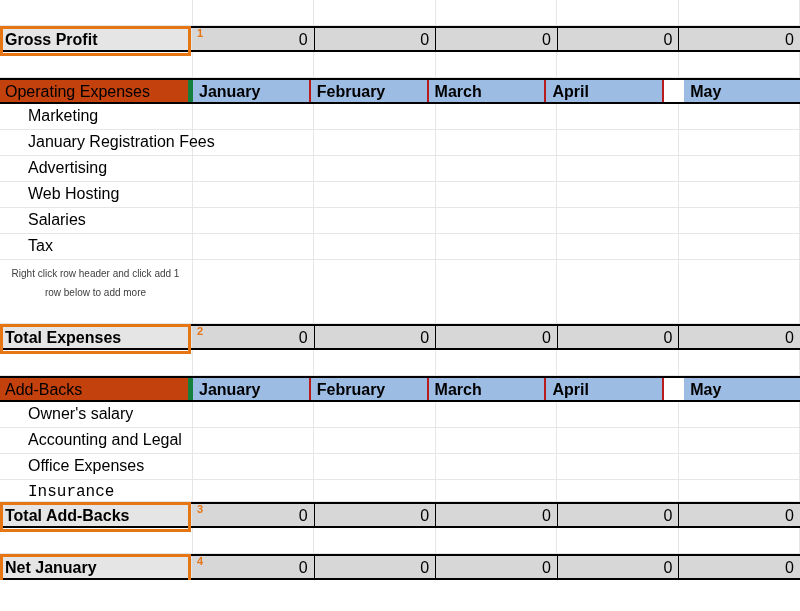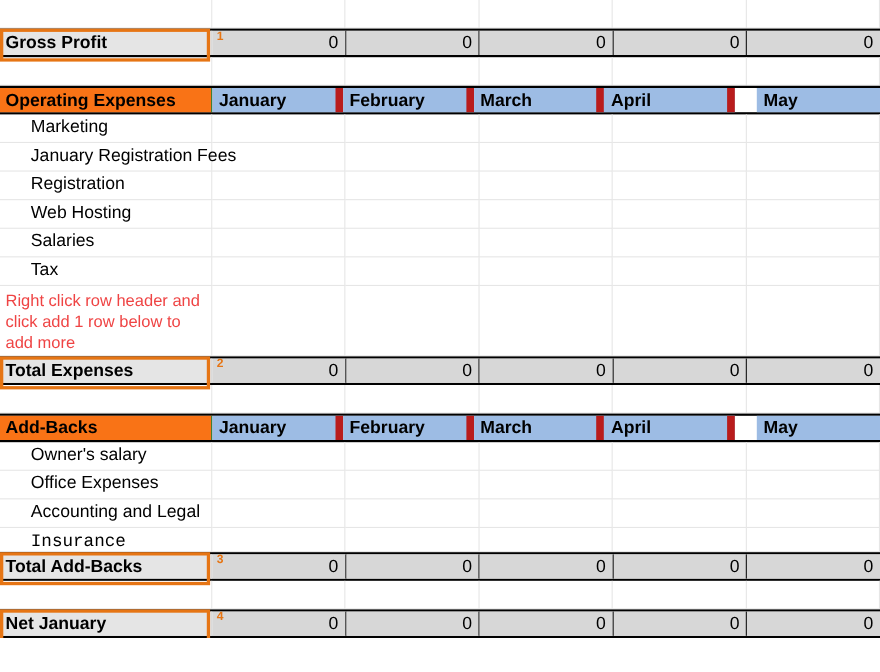--- a/index.html
+++ b/index.html
@@ -30,30 +30,30 @@
   }
   .grid-row .lbl { border-bottom: 1px solid #e6e6e6; padding-left: 28px; }
   .grid-row .cells > div { border-bottom: 1px solid #e6e6e6; }
 
   
   .hdr {
     border-top: 2px solid #000;
     border-bottom: 2px solid #000;
   }
   .hdr .lbl {
-    background: #f97316;
-    font-weight: bold;
-    border-right: 1px solid #15803d;
+    background: #c2410c;
+    font-weight: normal;
+    border-right: 5px solid #15803d;
   }
   .hdr .cells > div {
     background: #9dbce4;
     font-weight: bold;
     text-align: left;
     padding-left: 6px;
-    border-right: 7px solid #b91c1c;
+    border-right: 2px solid #b91c1c;
   }
   .hdr .cells > div:last-child { border-right: none; margin-left: 20px; }
 
   
   .tot {
     border-top: 2px solid #000;
     border-bottom: 2px solid #000;
   }
   .tot .lbl {
     background: #e5e5e5;
@@ -82,24 +82,25 @@
     left: 197px;
     top: -1px;
     font-size: 11px;
     font-weight: bold;
     color: #e67514;
     z-index: 6;
     pointer-events: none;
   }
 
   .hint {
-    color: #ef4444;
-    font-size: 15px;
+    color: #404040;
+    font-size: 10px;
     line-height: 19px;
     padding: 4px 6px 4px 5px;
+    text-align: center;
   }
   .hint-row { height: 64px; }
   .hint-row .lbl { width:193px; flex:0 0 193px; white-space: normal; border-right: 1px solid #e6e6e6; border-bottom:1px solid #e6e6e6; padding:0;}
   .hint-row .cells > div { border-right: 1px solid #e6e6e6; border-bottom:1px solid #e6e6e6;}
   
 
   
   .faint .lbl, .faint .cells > div { border-bottom:1px solid #e6e6e6; border-right:1px solid #e6e6e6; }
 
   .ins-partial { height: 22px; overflow: hidden; font-family: Liberation Mono, monospace; }
@@ -169,21 +170,21 @@
     <div class="lbl">January Registration Fees</div>
     <div class="cells">
         <div></div>
         <div></div>
         <div></div>
         <div></div>
         <div></div>
       </div>
   </div>
   <div class="row grid-row">
-    <div class="lbl">Registration</div>
+    <div class="lbl">Advertising</div>
     <div class="cells">
         <div></div>
         <div></div>
         <div></div>
         <div></div>
         <div></div>
       </div>
   </div>
   <div class="row grid-row">
     <div class="lbl">Web Hosting</div>
@@ -268,31 +269,31 @@
     <div class="lbl">Owner's salary</div>
     <div class="cells">
         <div></div>
         <div></div>
         <div></div>
         <div></div>
         <div></div>
       </div>
   </div>
   <div class="row grid-row">
+    <div class="lbl">Accounting and Legal</div>
+    <div class="cells">
+        <div></div>
+        <div></div>
+        <div></div>
+        <div></div>
+        <div></div>
+      </div>
+  </div>
+  <div class="row grid-row">
     <div class="lbl">Office Expenses</div>
-    <div class="cells">
-        <div></div>
-        <div></div>
-        <div></div>
-        <div></div>
-        <div></div>
-      </div>
-  </div>
-  <div class="row grid-row">
-    <div class="lbl">Accounting and Legal</div>
     <div class="cells">
         <div></div>
         <div></div>
         <div></div>
         <div></div>
         <div></div>
       </div>
   </div>
   <div class="row grid-row ins-partial">
     <div class="lbl">Insurance</div>

